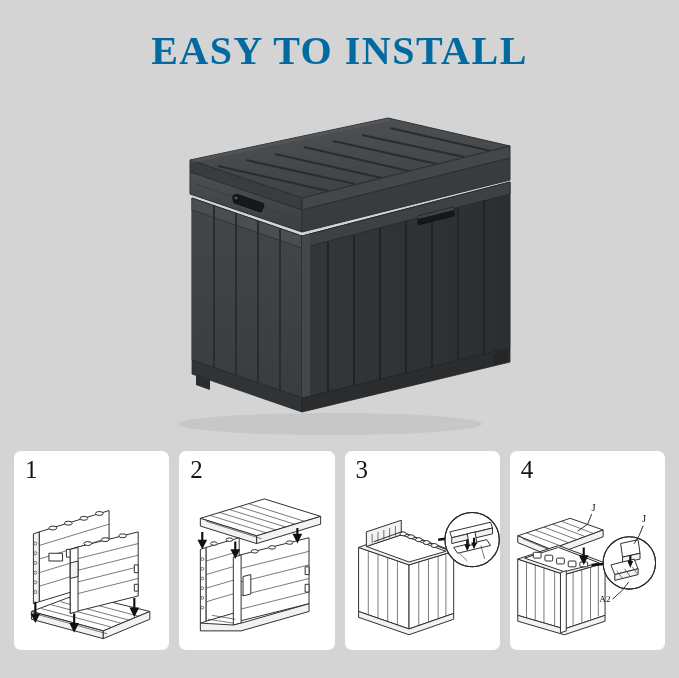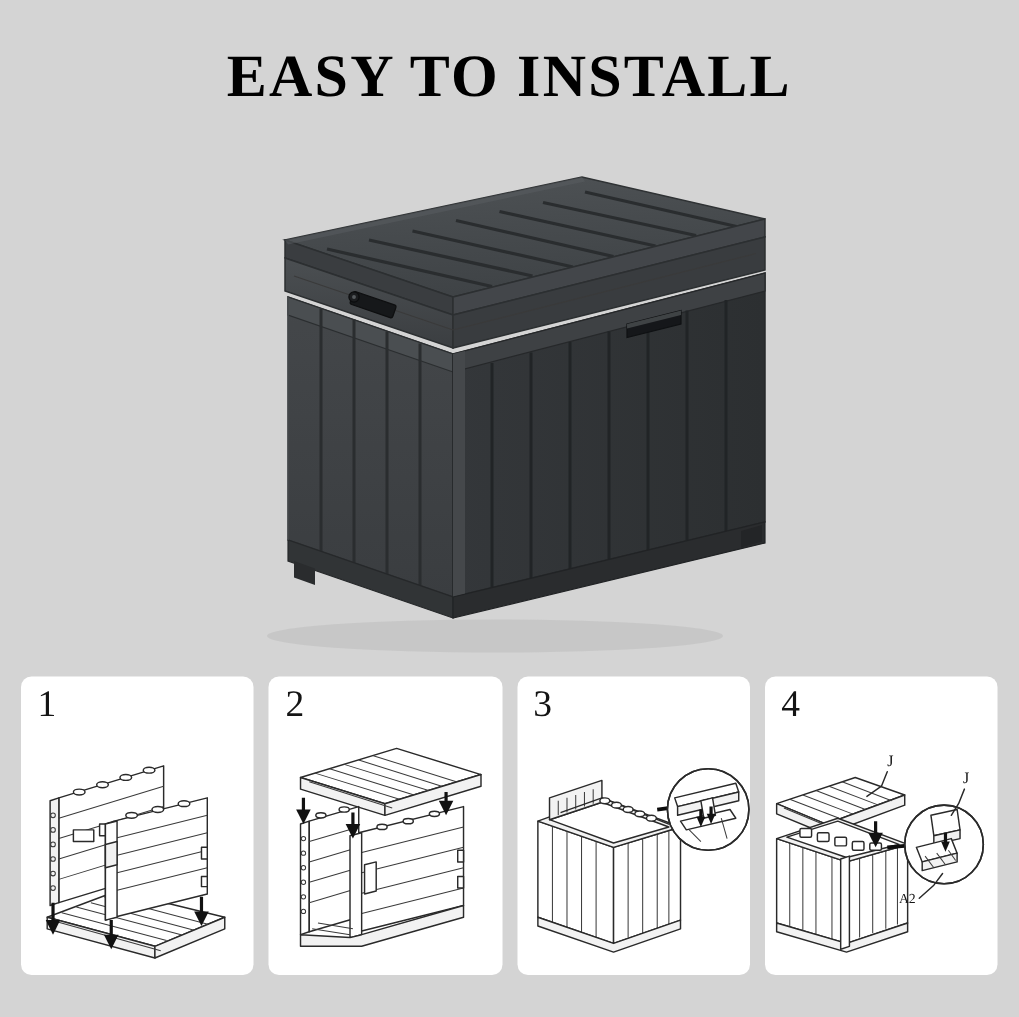--- a/index.html
+++ b/index.html
@@ -27,21 +27,21 @@
   .title {
     position: absolute;
     left: 0;
     top: 28px;
     width: 679px;
     text-align: center;
     font-family: "Liberation Serif", serif;
     font-weight: bold;
     font-size: 40px;
     letter-spacing: 1.5px;
-    color: #000000;
+    color: #0369a1;
     line-height: 46px;
     white-space: nowrap;
   }
 
   
   .hero {
     position: absolute;
     left: 150px;
     top: 98px;
     width: 380px;

